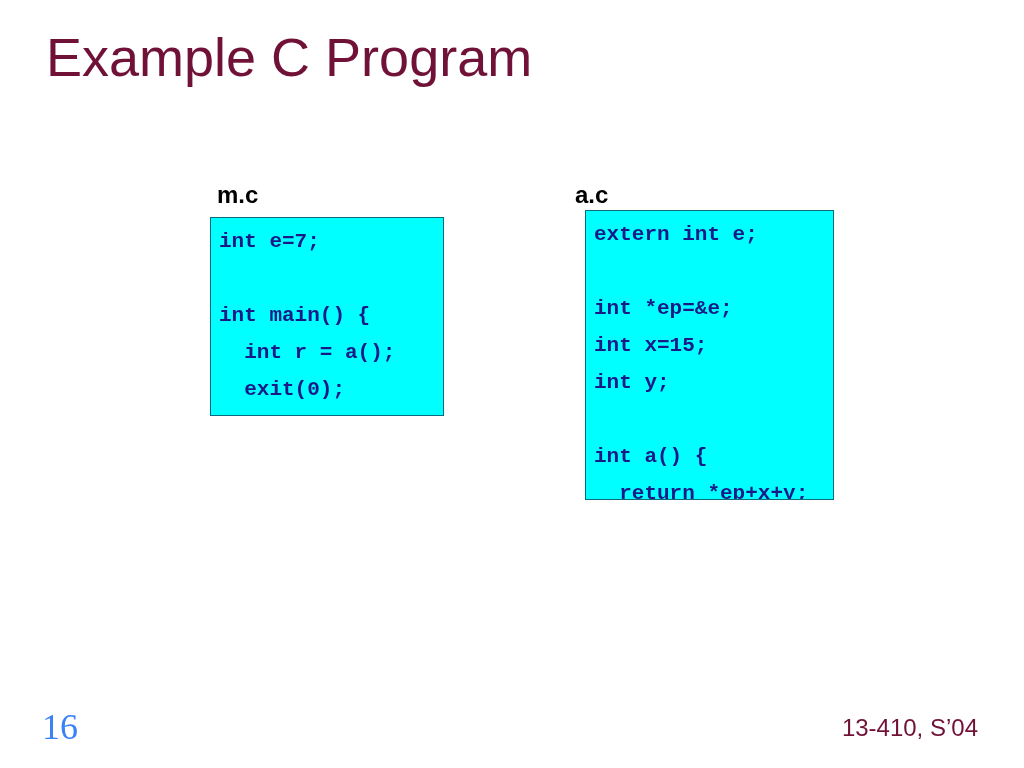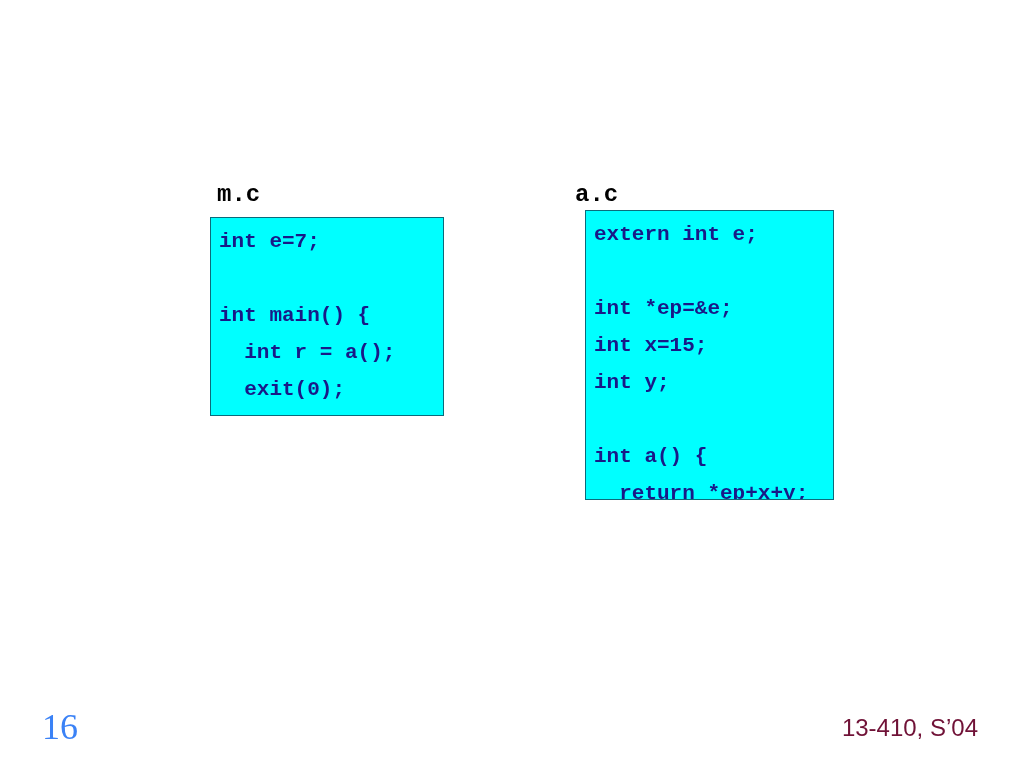--- a/index.html
+++ b/index.html
@@ -21,21 +21,21 @@
     top: 28px;
     margin: 0;
     font-size: 54px;
     line-height: 1.1;
     font-weight: 400;
     color: #701237;
     white-space: nowrap;
   }
   .file-label {
     position: absolute;
-    font-family: Liberation Mono, monospace;
+    font-family: Liberation Sans, sans-serif;
     font-weight: 700;
     font-size: 24px;
     line-height: 28px;
     color: #000000;
     text-align: right;
   }
   .label-m { left: 217px; top: 181px; }
   .label-a { left: 575px; top: 181px; }
   .code-box {
     position: absolute;
@@ -68,20 +68,21 @@
     top: 714px;
     font-size: 24px;
     color: #701237;
     white-space: nowrap;
   }
 </style>
 </head>
 <body>
 
 <div class="slide">
+  <h1 class="title">Example C Program</h1>
 
   <div class="file-label label-m">m.c</div>
 
   <pre class="code-box box-m">int e=7;
 
 int main() {
   int r = a();
   exit(0);
 }</pre>
 

